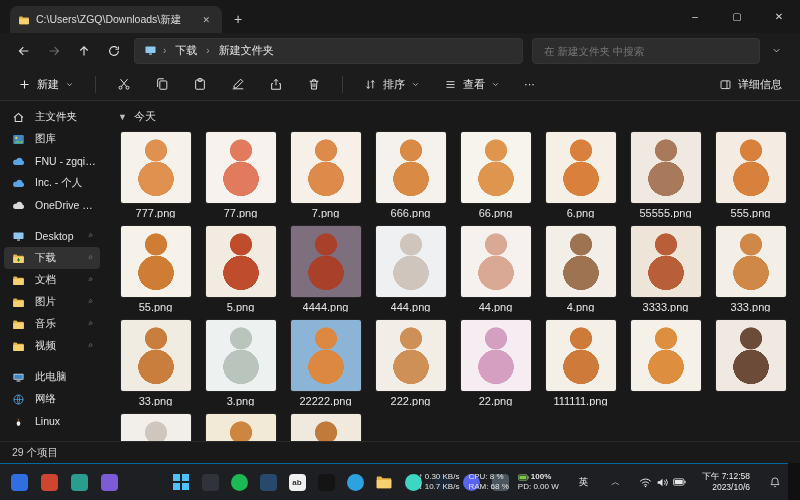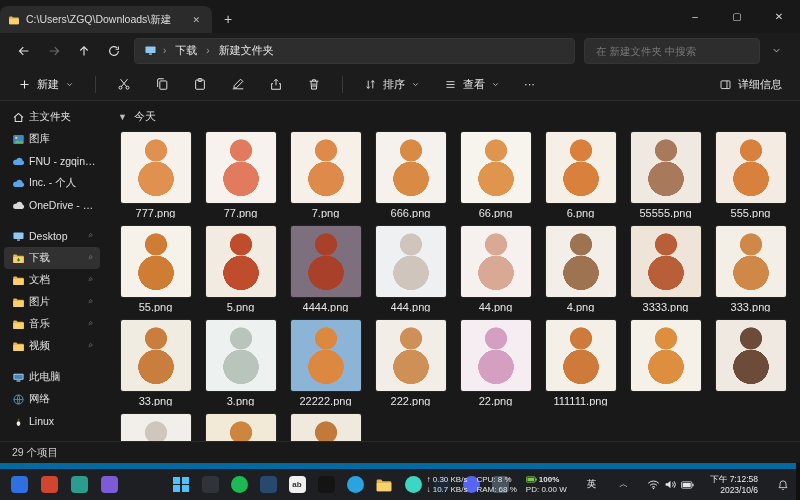--- a/index.html
+++ b/index.html
@@ -4,72 +4,72 @@
 <style>
   html,body{margin:0;padding:0;width:800px;height:500px;overflow:hidden;background:#101010;
     font-family:"Liberation Sans","DejaVu Sans",sans-serif;color:#e8e8e8;}
   *{box-sizing:border-box;}
   svg{display:block;}
 
   .window{position:absolute;left:0;top:0;right:0;bottom:37px;background:#1c1c1c;display:flex;flex-direction:column;}
 
   
   .titlebar{height:33px;background:#181818;display:flex;align-items:flex-end;flex:0 0 auto;}
-  .tab{height:27px;width:212px;background:#2b2b2b;border-radius:8px 8px 0 0;
+  .tab{height:27px;width:212px;margin-left:10px;background:#2b2b2b;border-radius:8px 8px 0 0;
     display:flex;align-items:center;gap:6px;padding:0 8px;}
   .tab-title{flex:1;font-size:10.5px;color:#dcdcdc;white-space:nowrap;overflow:hidden;text-overflow:ellipsis;}
   .tab-close{color:#b9b9b9;font-size:9px;padding:2px 4px;border-radius:3px;}
   .newtab{width:24px;height:24px;margin:0 0 2px 4px;display:grid;place-items:center;color:#cfcfcf;font-size:14px;border-radius:4px;}
   .wincontrols{margin-left:auto;display:flex;align-self:stretch;}
   .winbtn{width:42px;display:grid;place-items:center;color:#d8d8d8;font-size:10px;}
 
   
   .navbar{height:35px;display:flex;align-items:center;gap:3px;padding:0 10px;background:#1c1c1c;flex:0 0 auto;}
   .navbtn{width:27px;height:26px;display:grid;place-items:center;border-radius:4px;flex:0 0 auto;}
   .addr{flex:1;height:26px;margin:0 6px 0 4px;background:#2d2d2d;border:1px solid #353535;border-radius:4px;
     display:flex;align-items:center;gap:6px;padding:0 9px;font-size:11px;color:#e2e2e2;overflow:hidden;}
   .crumb{white-space:nowrap;padding:1px 3px;border-radius:3px;}
   .crumb-sep{color:#9a9a9a;font-size:10px;}
-  .search{width:176px;height:26px;background:#2d2d2d;border:1px solid #353535;border-radius:4px;
+  .search{width:228px;height:26px;background:#2d2d2d;border:1px solid #353535;border-radius:4px;
     display:flex;align-items:center;padding:0 9px;}
   .search input{background:transparent;border:0;outline:0;color:#a6a6a6;font-size:10.5px;width:100%;
     font-family:"Liberation Sans","DejaVu Sans",sans-serif;}
 
   
   .toolbar{height:33px;display:flex;align-items:center;gap:8px;padding:0 10px;background:#1c1c1c;
     border-bottom:1px solid #2e2e2e;flex:0 0 auto;}
   .tbtn{display:flex;align-items:center;gap:6px;height:27px;padding:0 8px;border-radius:4px;font-size:11px;color:#e6e6e6;}
   .tsep{width:1px;height:17px;background:#3a3a3a;margin:0 5px;flex:0 0 auto;}
   .details-btn{margin-left:auto;font-family:Liberation Serif, serif;}
 
   
   .bodyrow{flex:1;display:flex;overflow:hidden;background:#191919;}
   .sidebar{width:104px;flex:0 0 auto;padding-top:5px;overflow:hidden;}
-  .side-item{height:22px;display:flex;align-items:center;gap:4px;margin:0 4px;padding:0 4px 0 8px;
+  .side-item{height:22px;display:flex;align-items:center;gap:10px;margin:0 4px;padding:0 4px 0 8px;
     border-radius:4px;font-size:10.5px;color:#e0e0e0;white-space:nowrap;justify-content:space-between;}
   .side-item.selected{background:#313131;}
   .side-item .lbl{flex:1;overflow:hidden;text-overflow:ellipsis;}
   .side-item .ic{flex:0 0 auto;}
   .side-item .pin{flex:0 0 auto;opacity:.8;}
   .side-gap{height:9px;}
 
   .content{flex:1;padding:6px 0 0 12px;overflow:hidden;}
   .group-hdr{display:flex;align-items:center;gap:7px;font-size:11px;color:#dddddd;margin:2px 0 8px 2px;}
   .group-chev{color:#bdbdbd;font-size:9px;}
   .grid{display:grid;grid-template-columns:repeat(8,79px);column-gap:6px;row-gap:8px;}
   .file{display:flex;flex-direction:column;align-items:center;gap:4px;}
   .thumb{width:70px;height:71px;border-radius:2px;box-shadow:0 0 0 1px rgba(255,255,255,.05);}
   .fname{font-size:11px;color:#e6e6e6;max-width:78px;white-space:nowrap;overflow:hidden;text-overflow:ellipsis;height:11px;}
 
   
   .statusbar{height:22px;border-top:1px solid #2a2a2a;display:flex;align-items:center;
     padding:0 12px;font-size:10.5px;color:#cccccc;background:#191919;flex:0 0 auto;}
 
   
-  .taskbar{position:absolute;left:0;right:4px;bottom:0;height:37px;background:#1d1f22;border-top:6px solid #0369a1;}
+  .taskbar{position:absolute;left:0;right:12px;bottom:0;height:37px;background:#1d1f22;border-top:1px solid #0369a1;}
   .tb-left{position:absolute;left:6px;top:0;bottom:0;display:flex;align-items:center;gap:4px;}
   .tb-center{position:absolute;left:168px;top:0;bottom:0;display:flex;align-items:center;gap:3px;}
   .app{width:26px;height:26px;border-radius:5px;display:grid;place-items:center;}
   .shape-circle{width:17px;height:17px;border-radius:50%;}
   .shape-square{width:17px;height:17px;border-radius:4px;display:grid;place-items:center;font-size:8px;font-weight:bold;}
   .win-logo{display:grid;grid-template-columns:7px 7px;grid-template-rows:7px 7px;gap:1.5px;}
   .win-logo i{background:#4cc2ff;display:block;}
 
   .tray{position:absolute;right:4px;top:0;bottom:0;display:flex;align-items:center;gap:16px;}
   .stats{display:flex;gap:9px;font-size:8px;line-height:10px;color:#e3e3e3;}

